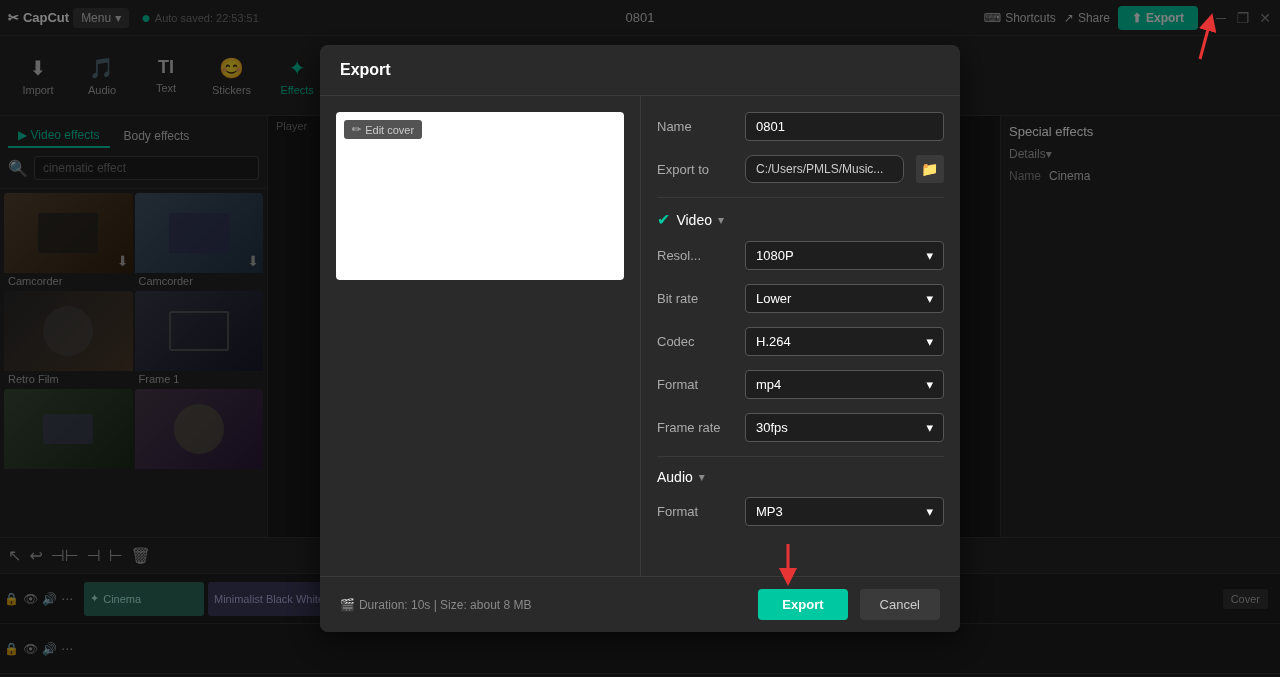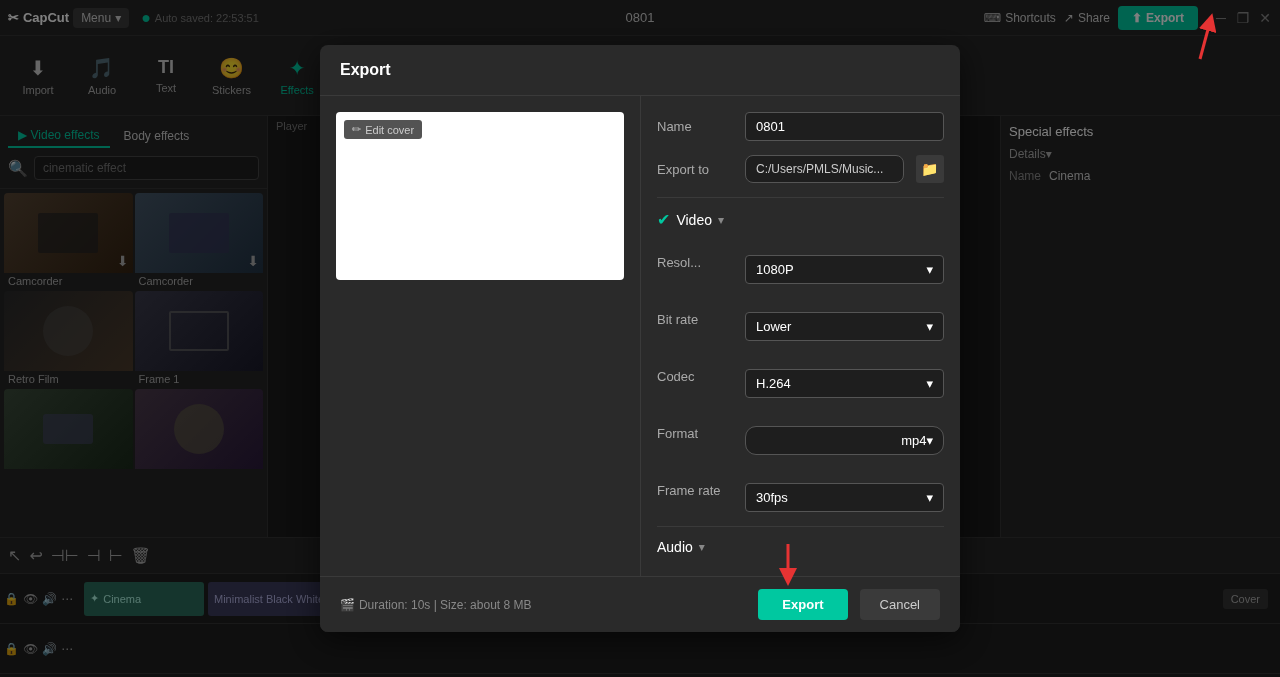--- a/index.html
+++ b/index.html
@@ -471,21 +471,20 @@
       background: #1e1e1e;
       border: 1px solid #444;
       border-radius: 4px;
       padding: 6px 10px;
       color: #fff;
       font-size: 13px;
       cursor: pointer;
       display: flex;
       align-items: center;
       justify-content: space-between;
-      margin-top: 14px;
     }
     .color-space-text {
       font-size: 12px;
       color: #888;
       margin-bottom: 12px;
       padding-left: 4px;
     }
     .modal-footer {
       padding: 12px 20px;
       background: #2a2a2a;
@@ -770,21 +769,21 @@
         <div class="form-row">
           <div class="form-label">Codec</div>
           <div class="select-field" style="background:#1e1e1e;border:1px solid #555;border-radius:4px;padding:6px 10px;color:#fff;font-size:13px;cursor:pointer;display:flex;align-items:center;justify-content:space-between;flex:1;">
             <span>H.264</span>
             <span>▾</span>
           </div>
         </div>
 
         <div class="form-row">
           <div class="form-label">Format</div>
-          <div class="select-field" style="background:#1e1e1e;border:1px solid #555;border-radius:11px;padding:6px 10px;color:#fff;font-size:13px;cursor:pointer;display:flex;align-items:center;justify-content:flex-end;flex:1;">
+          <div class="select-field" style="background:#1e1e1e;border:1px solid #555;border-radius:4px;padding:6px 10px;color:#fff;font-size:13px;cursor:pointer;display:flex;align-items:center;justify-content:space-between;flex:1;">
             <span>mp4</span>
             <span>▾</span>
           </div>
         </div>
 
         <div class="form-row">
           <div class="form-label">Frame rate</div>
           <div class="select-field" style="background:#1e1e1e;border:1px solid #555;border-radius:4px;padding:6px 10px;color:#fff;font-size:13px;cursor:pointer;display:flex;align-items:center;justify-content:space-between;flex:1;">
             <span>30fps</span>
             <span>▾</span>

